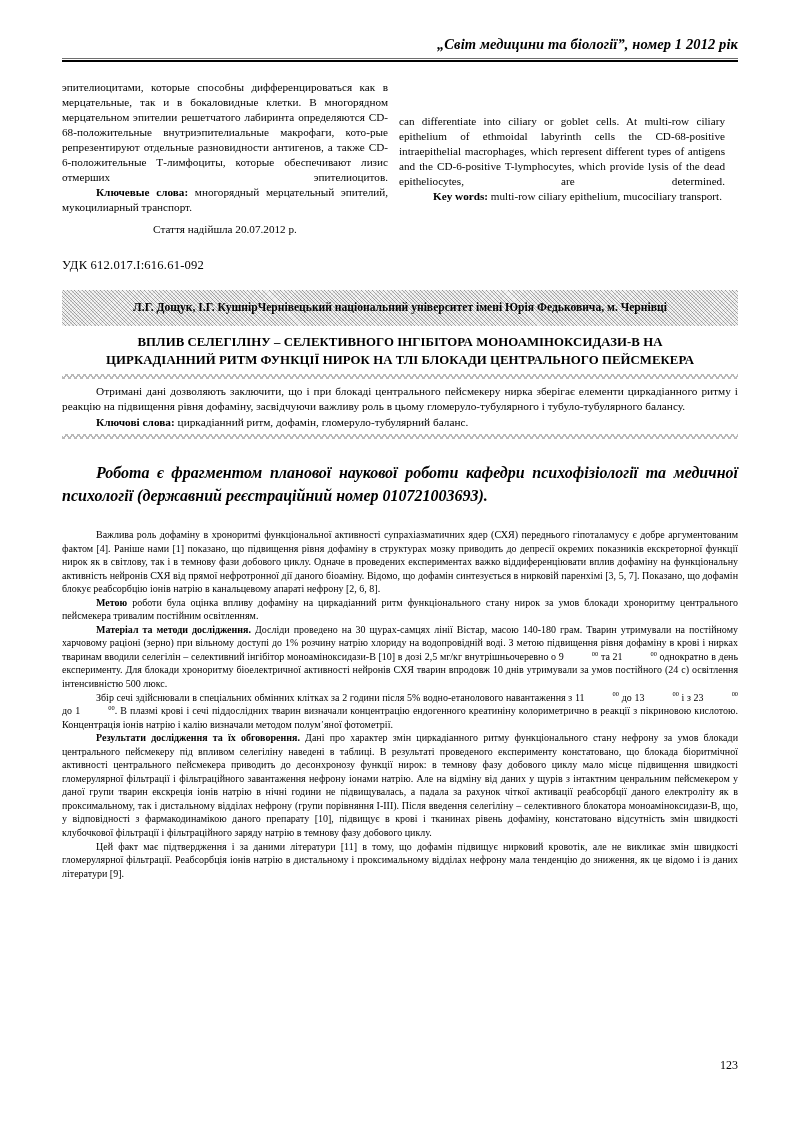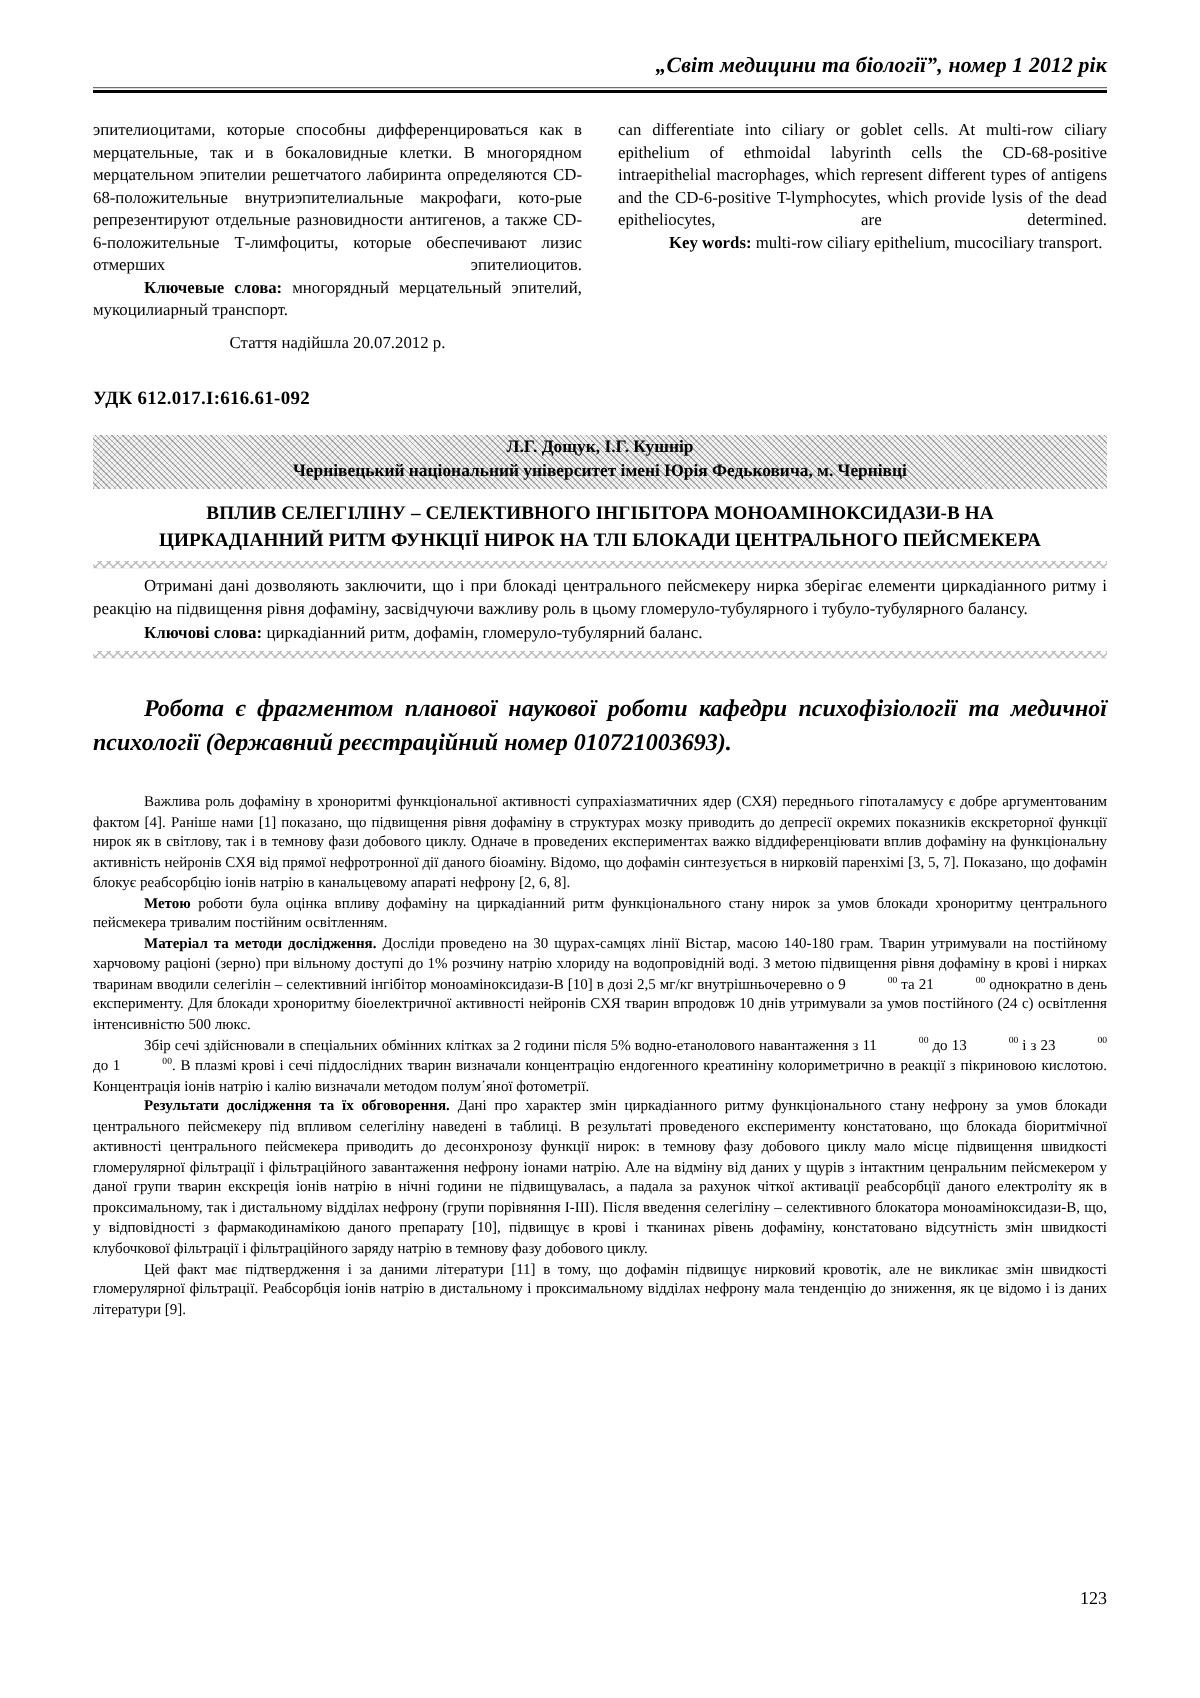--- a/index.html
+++ b/index.html
@@ -58,21 +58,22 @@
     background: #000000;
   }
 
   
   .top-cols {
     position: absolute;
     left: 62px;
     top: 80px;
     width: 676px;
     display: flex;
-    gap: 24px;
+    gap: 11px;
+    align-items: center;
   }
   .col {
     width: 326px;
     font-size: 11.2px;
     line-height: 1.34;
   }
   .col p {
     margin: 0;
     text-align: justify;
     text-indent: 0;
@@ -92,43 +93,43 @@
     text-align: center;
     font-size: 11.2px;
   }
 
   
   .udc {
     position: absolute;
     left: 62px;
     top: 258px;
     font-size: 12.6px;
-    font-weight: bold;
+    font-weight: normal;
     letter-spacing: .2px;
   }
 
   
   .author-band {
     position: absolute;
     left: 62px;
     top: 290px;
     width: 676px;
     height: 36px;
     background-color: #f2f2f2;
     background-image:
       repeating-linear-gradient(45deg,
         rgba(0,0,0,.30) 0px, rgba(0,0,0,.30) .7px,
         rgba(0,0,0,0) .7px, rgba(0,0,0,0) 2.6px),
       repeating-linear-gradient(-45deg,
         rgba(0,0,0,.10) 0px, rgba(0,0,0,.10) .6px,
         rgba(0,0,0,0) .6px, rgba(0,0,0,0) 2.6px);
     display: flex;
-    flex-direction: column;
+    flex-direction: row;
     align-items: center;
-    justify-content: flex-start;
+    justify-content: center;
     gap: 0px;
   }
   .author-band .authors,
   .author-band .affil {
     font-weight: bold;
     font-size: 11.6px;
     line-height: 1.42;
     text-align: center;
     white-space: nowrap;
   }

